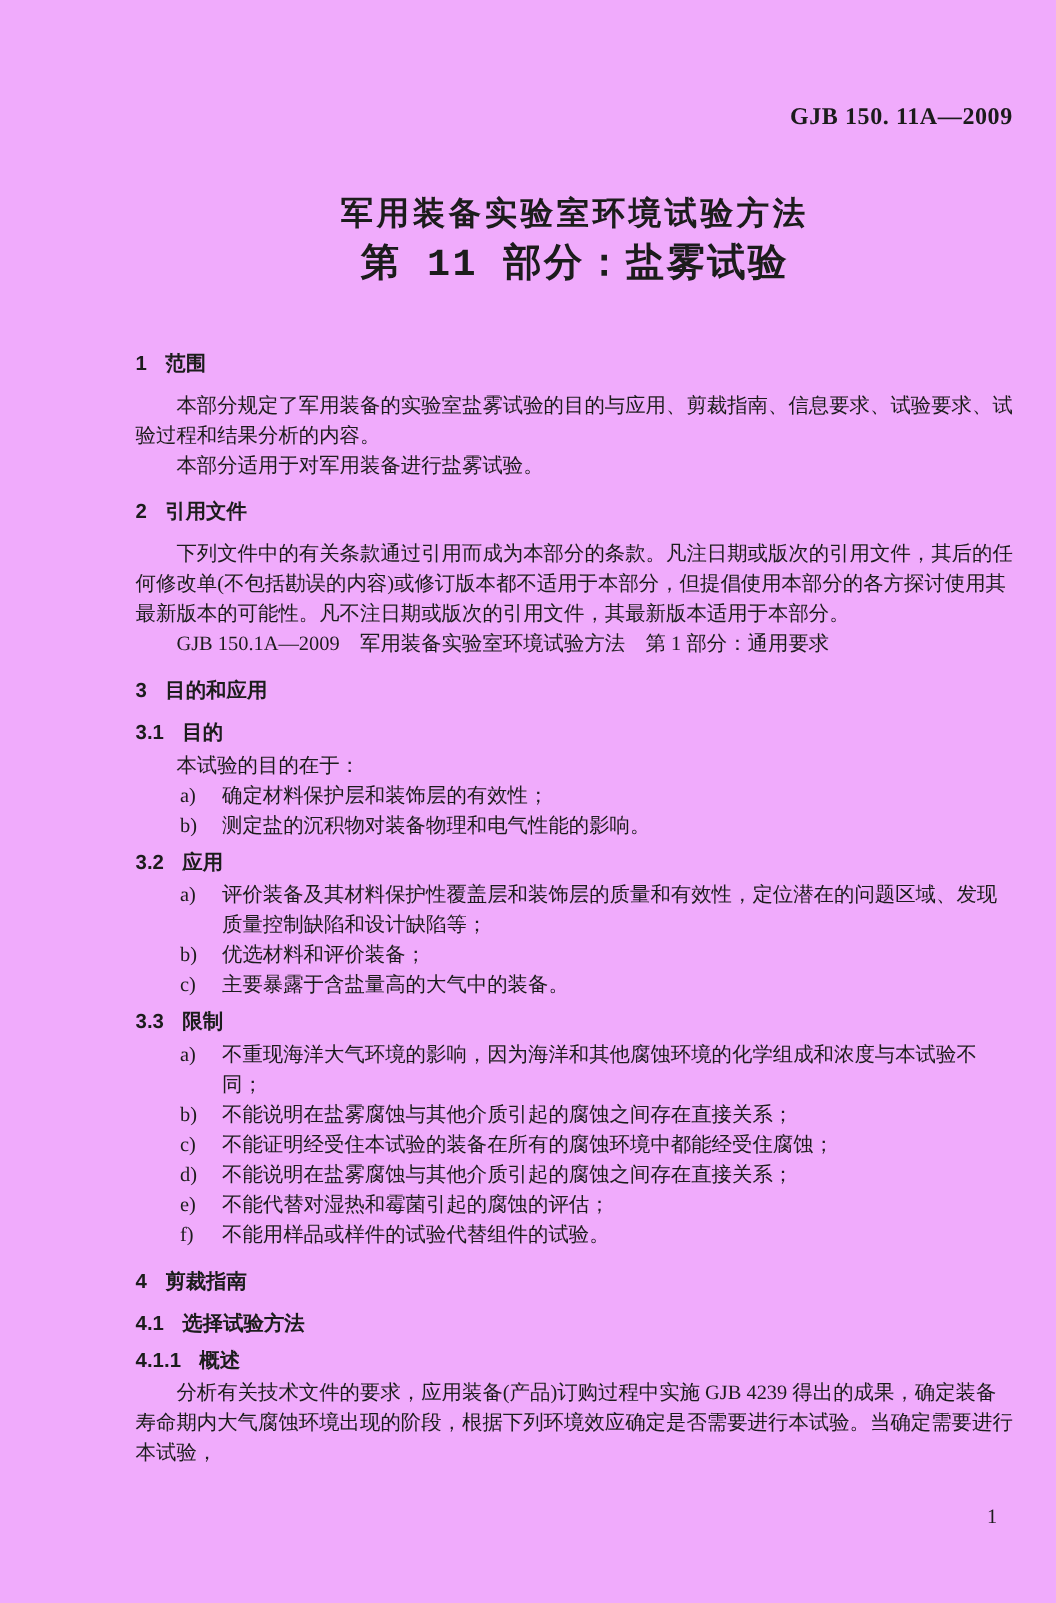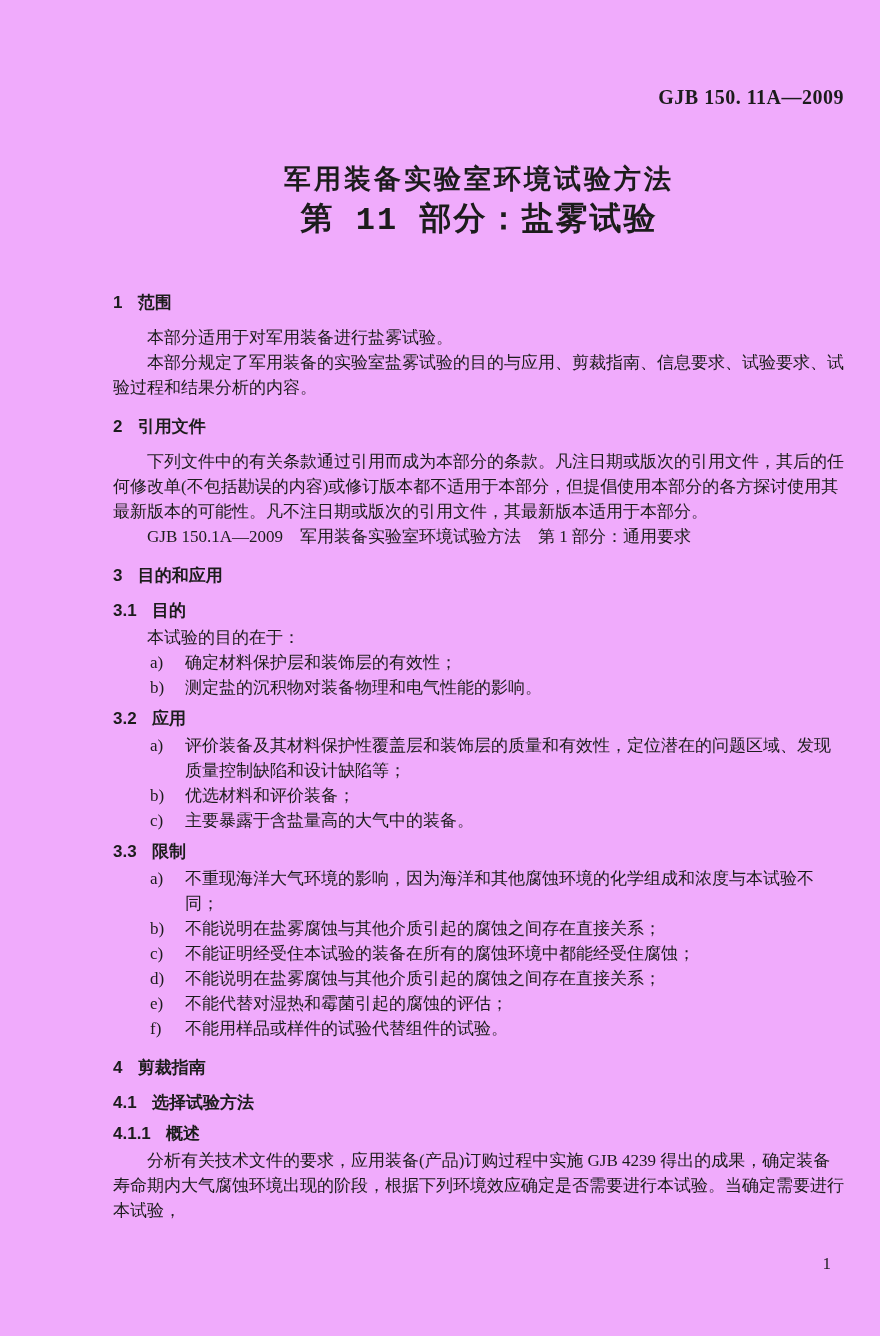--- a/index.html
+++ b/index.html
@@ -105,22 +105,22 @@
 
   <div class="title-block">
     <div class="title-line1">军用装备实验室环境试验方法</div>
     <div class="title-line2">第 11 部分：盐雾试验</div>
   </div>
 
   <div class="content">
 
     <div class="h1"><span class="sec-num">1</span><span>范围</span></div>
 
+    <p class="para">本部分规定了军用装备的实验室盐雾试验的目的与应用、剪裁指南、信息要求、试验要求、试验过程和结果分析的内容。</p>
     <p class="para">本部分适用于对军用装备进行盐雾试验。</p>
-    <p class="para">本部分规定了军用装备的实验室盐雾试验的目的与应用、剪裁指南、信息要求、试验要求、试验过程和结果分析的内容。</p>
 
     <div class="h1"><span class="sec-num">2</span><span>引用文件</span></div>
 
     <p class="para">下列文件中的有关条款通过引用而成为本部分的条款。凡注日期或版次的引用文件，其后的任何修改单(不包括勘误的内容)或修订版本都不适用于本部分，但提倡使用本部分的各方探讨使用其最新版本的可能性。凡不注日期或版次的引用文件，其最新版本适用于本部分。</p>
     <p class="ref">GJB 150.1A—2009　军用装备实验室环境试验方法　第 1 部分：通用要求</p>
 
     <div class="h1"><span class="sec-num">3</span><span>目的和应用</span></div>
 
     <div class="h2"><span class="sec-num">3.1</span><span>目的</span></div>
     <p class="lead">本试验的目的在于：</p>

